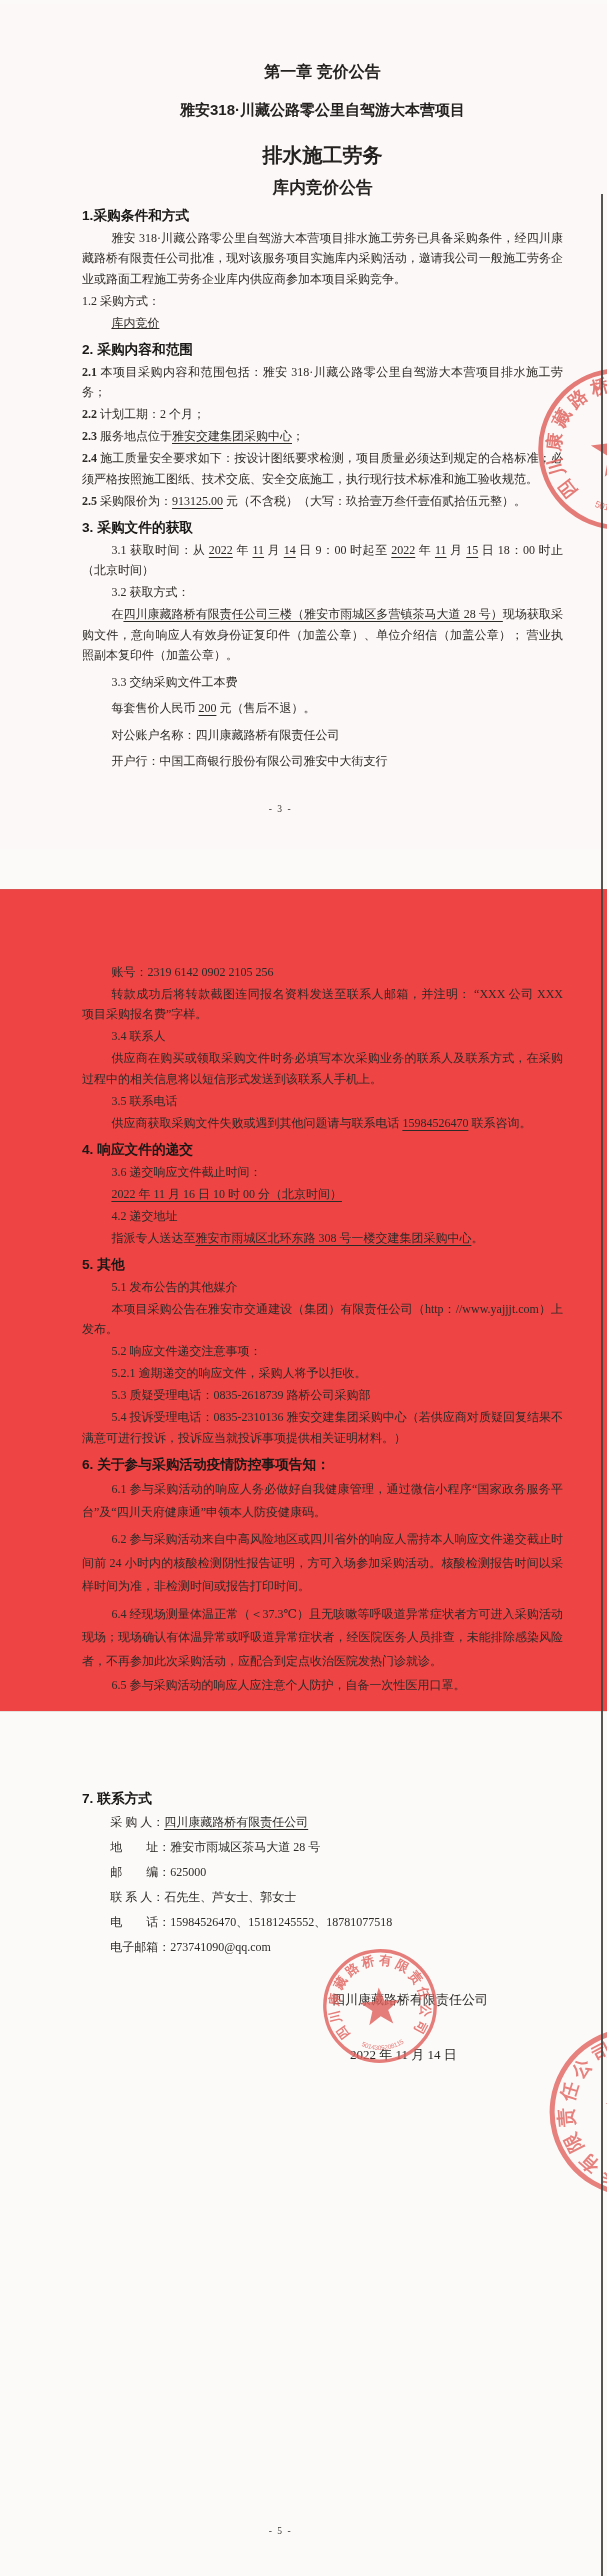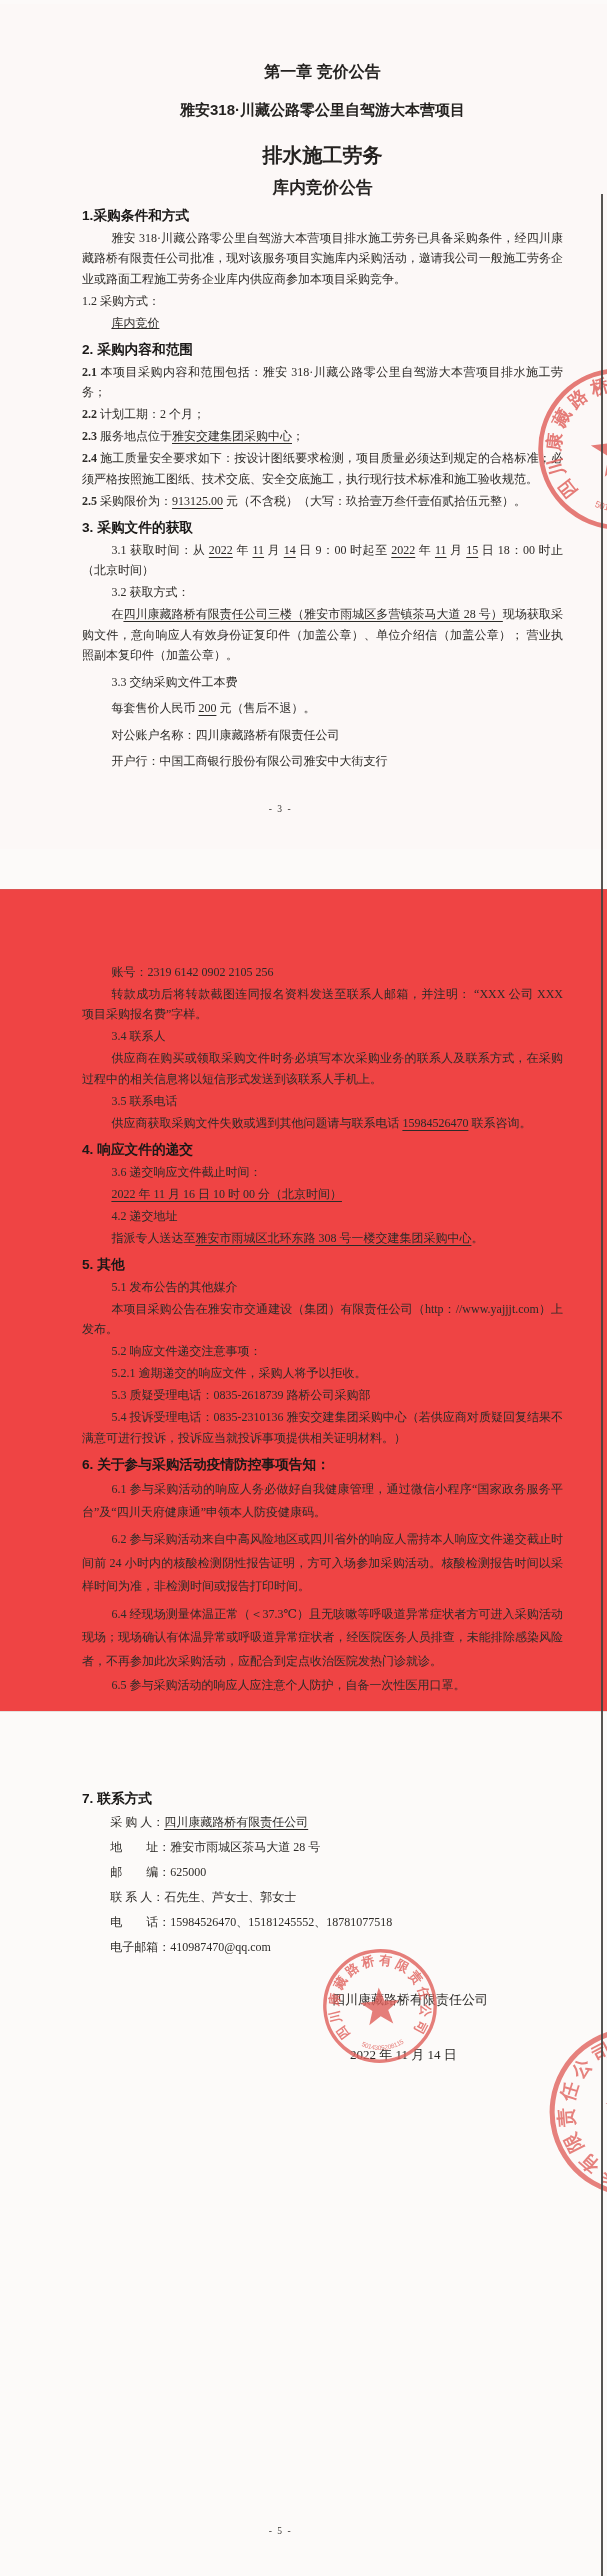--- a/index.html
+++ b/index.html
@@ -138,21 +138,21 @@
   </section>
 
   <section class="page" id="p3">
     <div class="content">
         <div class="b h2">7. 联系方式</div>
         <div class="b contact"><span>采 购 人：</span><span class="u">四川康藏路桥有限责任公司</span></div>
         <div class="b contact"><span>地　　址：雅安市雨城区茶马大道 28 号</span></div>
         <div class="b contact"><span>邮　　编：625000</span></div>
         <div class="b contact"><span>联 系 人：石先生、芦女士、郭女士</span></div>
         <div class="b contact"><span>电　　话：15984526470、15181245552、18781077518</span></div>
-        <div class="b contact"><span>电子邮箱：410987470@qq.com</span></div>
+        <div class="b contact"><span>电子邮箱：273741090@qq.com</span></div>
       </div>
     <div class="signature">
       <div class="sig-company">四川康藏路桥有限责任公司</div>
       <div class="sig-date">2022 年 11 月 14 日</div>
     </div>
     <div class="seal" id="seal-main"><svg viewBox="0 0 200 200" width="100%" height="100%" aria-hidden="true" style="font-size:16px">
           <circle cx="100" cy="100" r="89" fill="none" stroke="currentColor" stroke-width="5.5"></circle>
           <path d="M100,70 L107.9,92.1 L131.4,92.8 L112.8,107.2 L119.4,129.7 L100,116.5 L80.6,129.7 L87.2,107.2 L68.6,92.8 L92.1,92.1 Z" fill="currentColor"></path>
           <g font-family="Liberation Sans,DejaVu Sans,sans-serif" font-size="20.5" font-weight="700" text-anchor="middle" fill="currentColor">
             <text x="100" y="33" transform="rotate(-122.0 100 100)">四</text>

